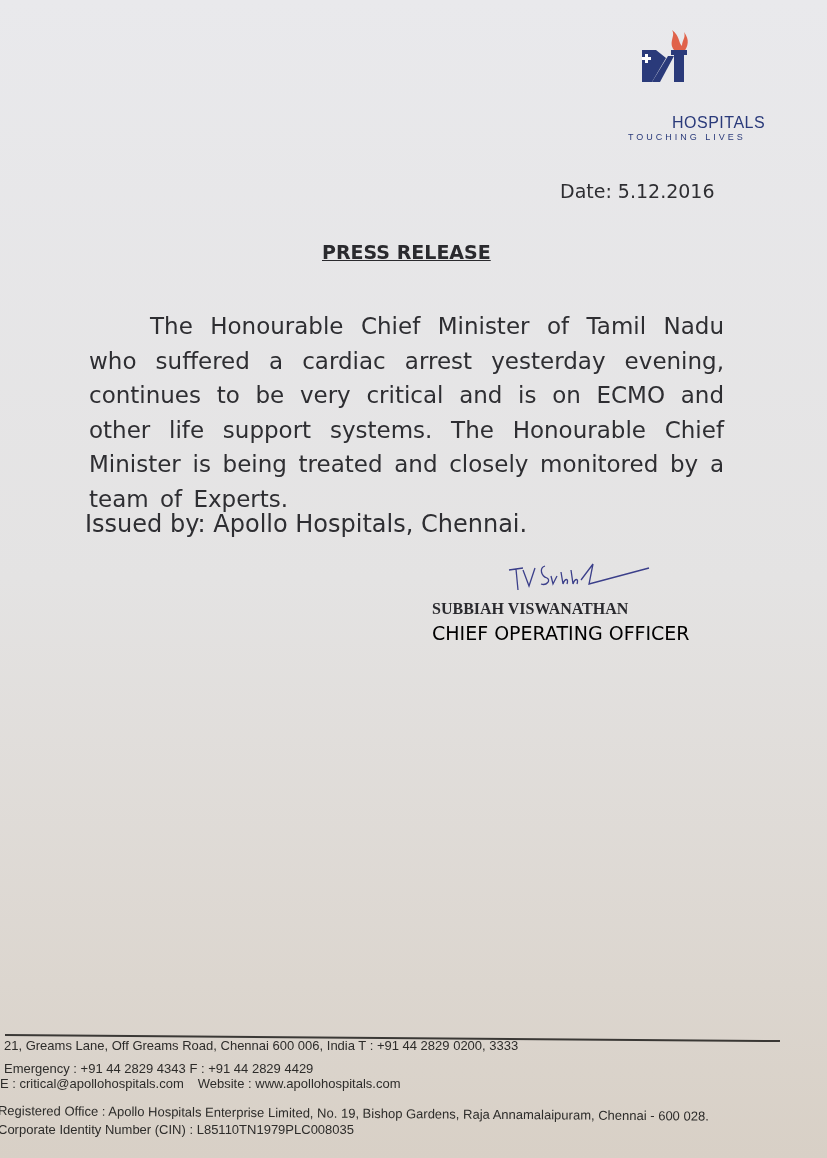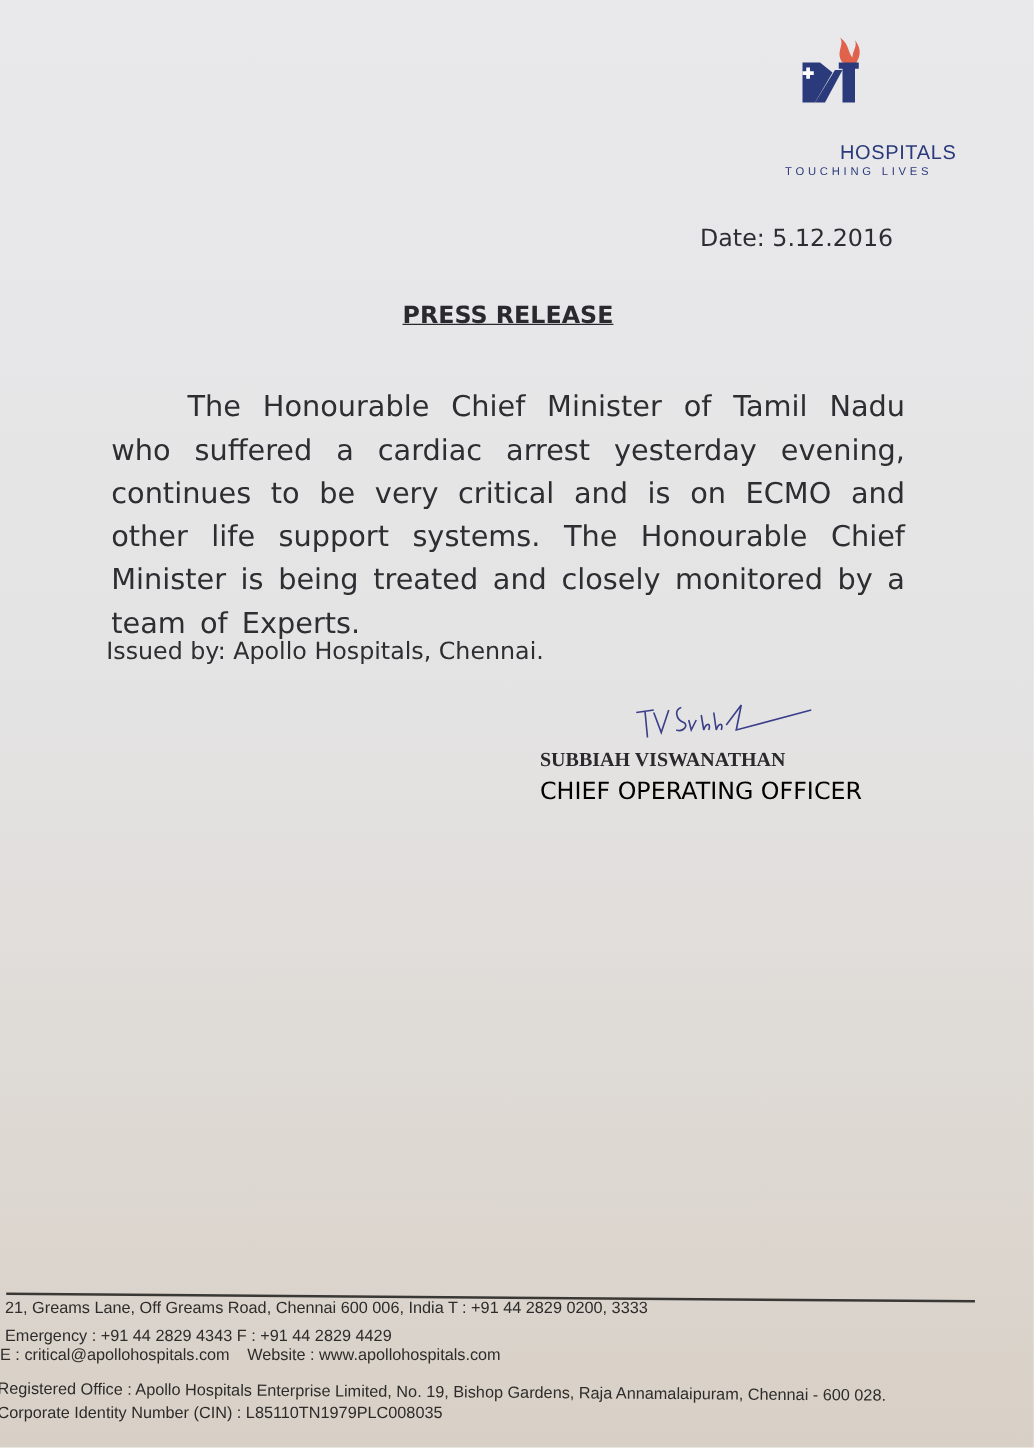--- a/index.html
+++ b/index.html
@@ -9,21 +9,21 @@
     font-family: "DejaVu Sans", sans-serif; color: #2b2b2e;
   }
   .abs { position: absolute; }
   .logo { left: 622px; top: 28px; width: 140px; height: 118px; }
   .logo-word { position: absolute; left: 6px; top: 52px; font-family: "Liberation Sans", sans-serif; font-weight: bold; font-size: 38px; color: #2a3a7a; letter-spacing: -1px; }
   .logo-hosp { position: absolute; left: 50px; top: 86px; font-family: "Liberation Sans", sans-serif; font-size: 16px; color: #2a3a7a; letter-spacing: 0.5px; }
   .logo-tag { position: absolute; left: 6px; top: 104px; font-family: "Liberation Sans", sans-serif; font-size: 9px; color: #2a3a7a; letter-spacing: 3px; text-align: center; }
   .date { left: 560px; top: 180px; font-size: 19px; color: #2e2e32; }
   .title { left: 322px; top: 241px; font-size: 19px; font-weight: bold; text-decoration: underline; color: #2a2a2e; }
   .para { left: 89px; top: 297px; width: 635px; font-size: 23px; line-height: 34.5px; text-align: justify; text-indent: 61px; color: #2e2e32; word-spacing: 4px; margin-top: 12px; }
-  .issued { left: 85px; top: 510px; font-size: 19px; color: #2e2e32; }
+  .issued { left: 85px; top: 510px; font-size: 24px; color: #2e2e32; }
   .sig { left: 505px; top: 556px; width: 150px; height: 42px; }
   .signame { left: 432px; top: 600px; font-size: 16px; font-weight: bold; color: #2a2a2e; font-family: Liberation Serif, serif; }
   .sigtitle { left: 432px; top: 622px; font-size: 19px; color: #000000; }
   .rule { left: 5px; top: 1034px; width: 775px; height: 0; border-top: 2px solid #3a3835; transform: rotate(0.45deg); transform-origin: left; }
   .foot { font-family: "Liberation Sans", sans-serif; font-size: 13px; color: #2d2c2a; white-space: nowrap; }
   .f1 { left: 4px; top: 1010px; margin-top: 28px; } .f2 { left: 4px; top: 1061px; } .f3 { left: 0px; top: 1076px; }
   .f4 { left: -2px; top: 1103px; transform: rotate(0.45deg); transform-origin: left; }
   .f5 { left: -2px; top: 1122px; }
   .site { margin-left: 14px; }
 </style>

